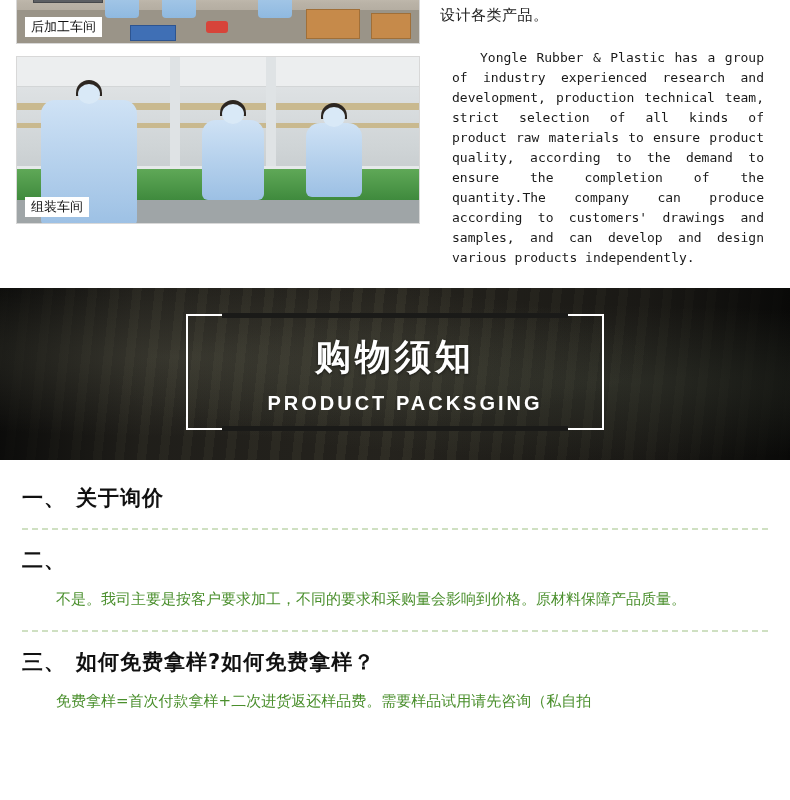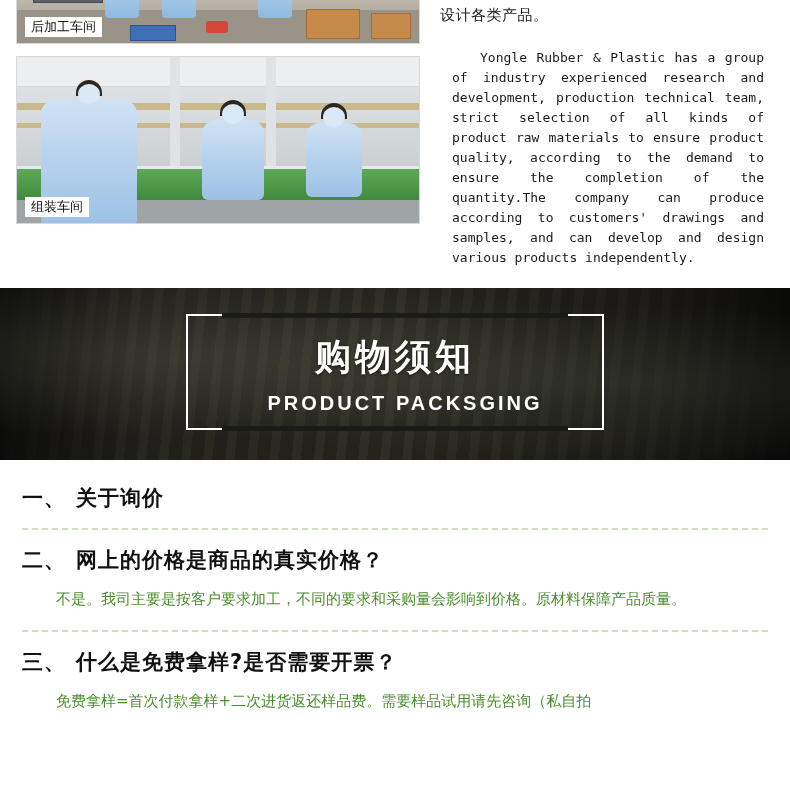--- a/index.html
+++ b/index.html
@@ -303,30 +303,29 @@
         <span class="faq-num">一、</span>
         <span class="faq-qtext">关于询价</span>
       </div>
     </div>
 
     <div class="divider"></div>
 
     <div class="faq-item">
       <div class="faq-q">
         <span class="faq-num">二、</span>
-        <span class="faq-qtext">网上的价格是商品的真实价格？</span>
       </div>
       <p class="faq-a">不是。我司主要是按客户要求加工，不同的要求和采购量会影响到价格。原材料保障产品质量。</p>
     </div>
 
     <div class="divider"></div>
 
     <div class="faq-item">
       <div class="faq-q">
         <span class="faq-num">三、</span>
-        <span class="faq-qtext">什么是免费拿样?是否需要开票？</span>
+        <span class="faq-qtext">如何免费拿样?如何免费拿样？</span>
       </div>
       <p class="faq-a">免费拿样=首次付款拿样+二次进货返还样品费。需要样品试用请先咨询（私自拍</p>
     </div>
 
   </div>
 
 </div>
 
 </body></html>

